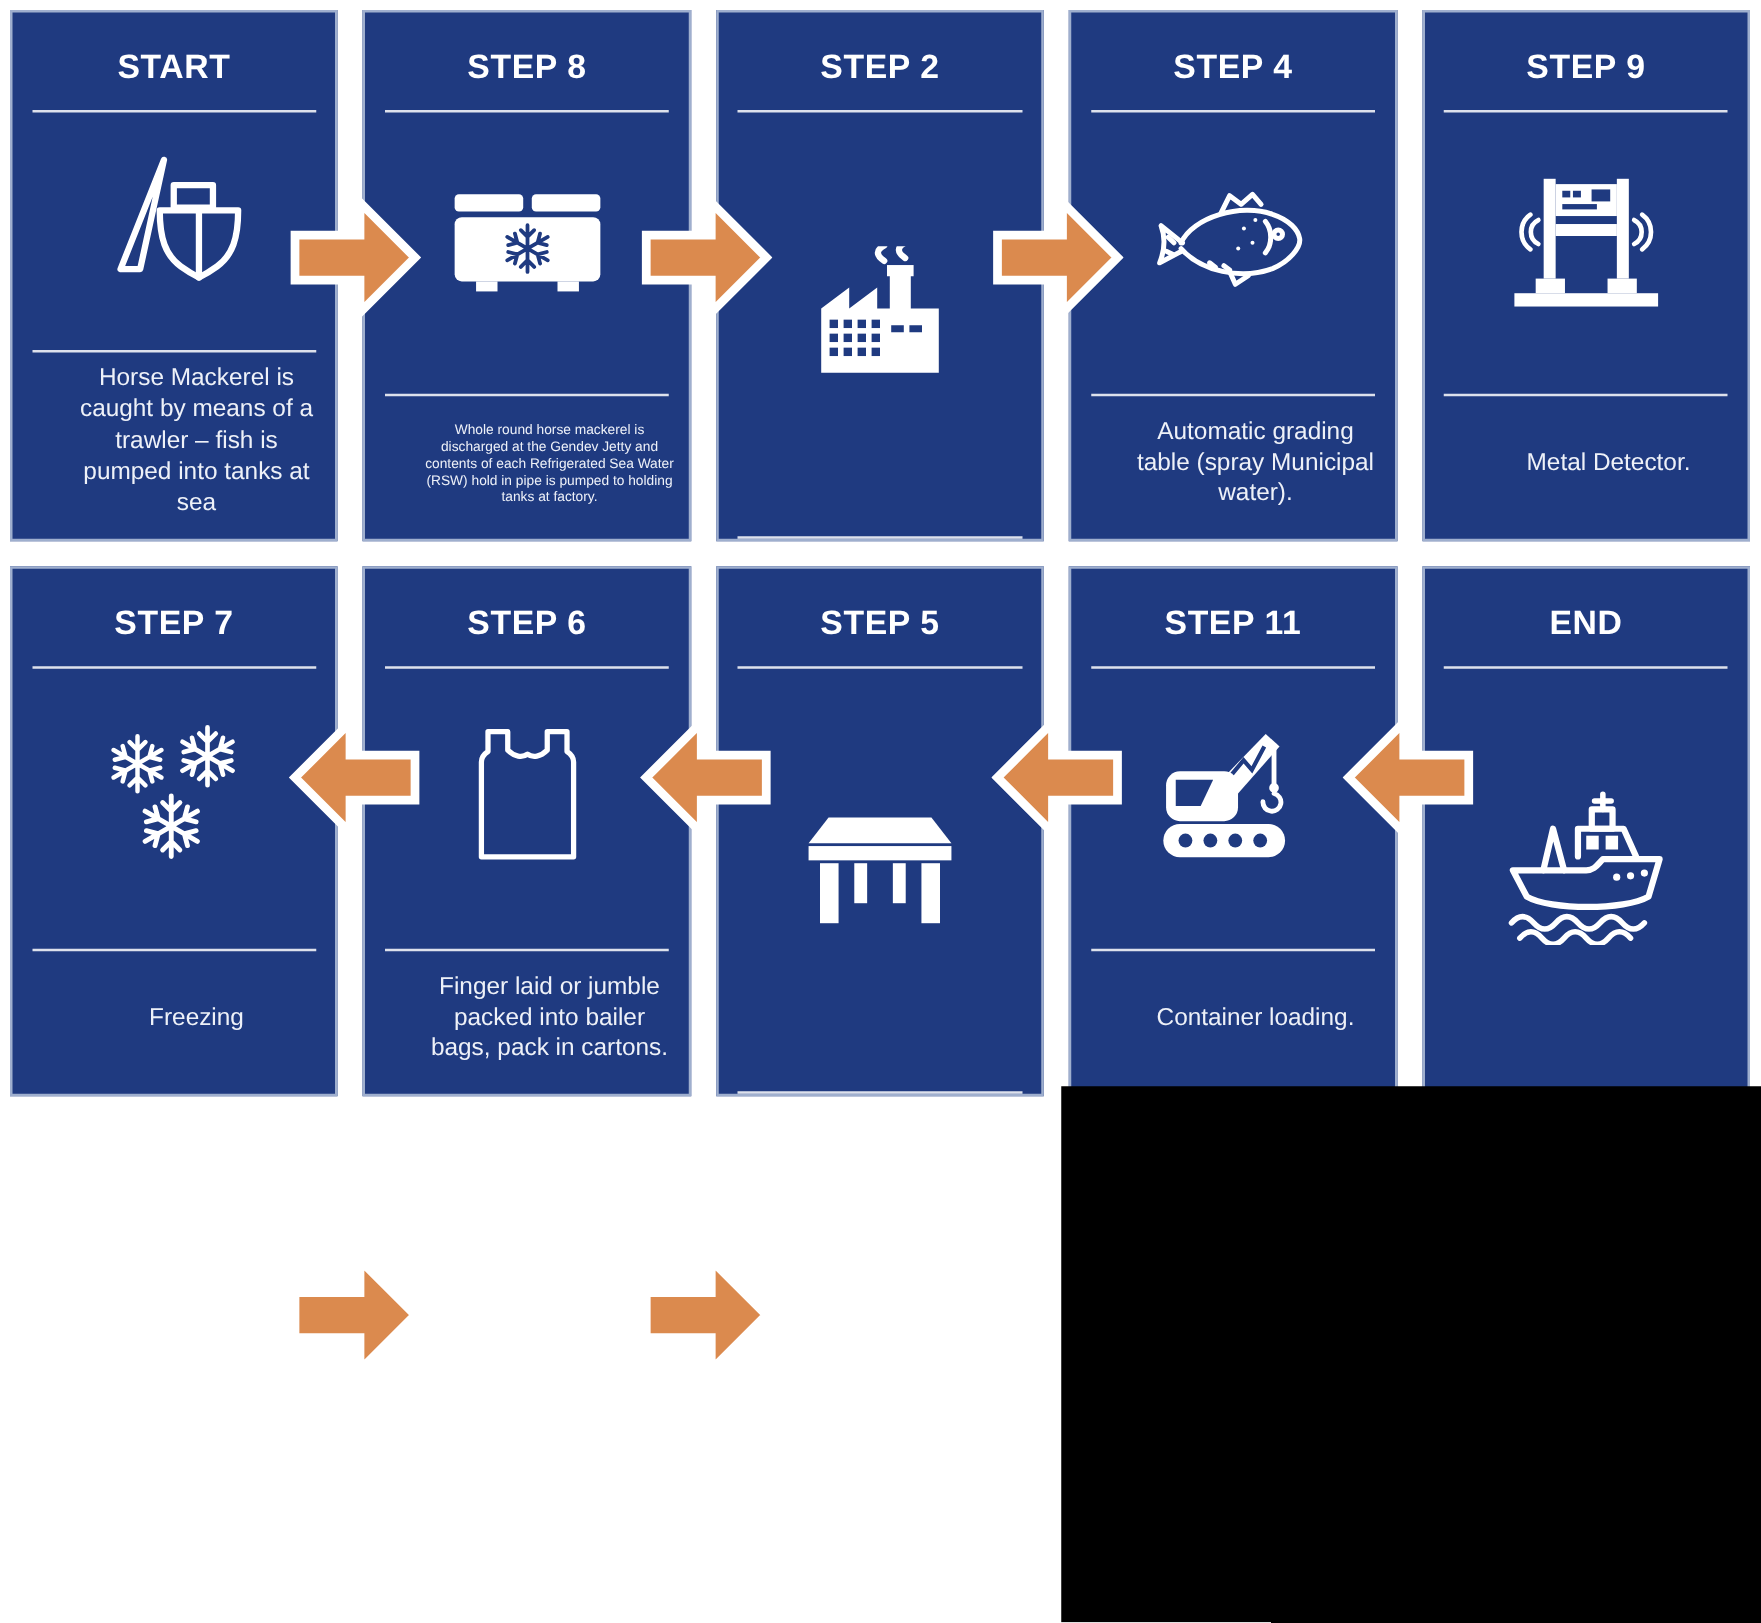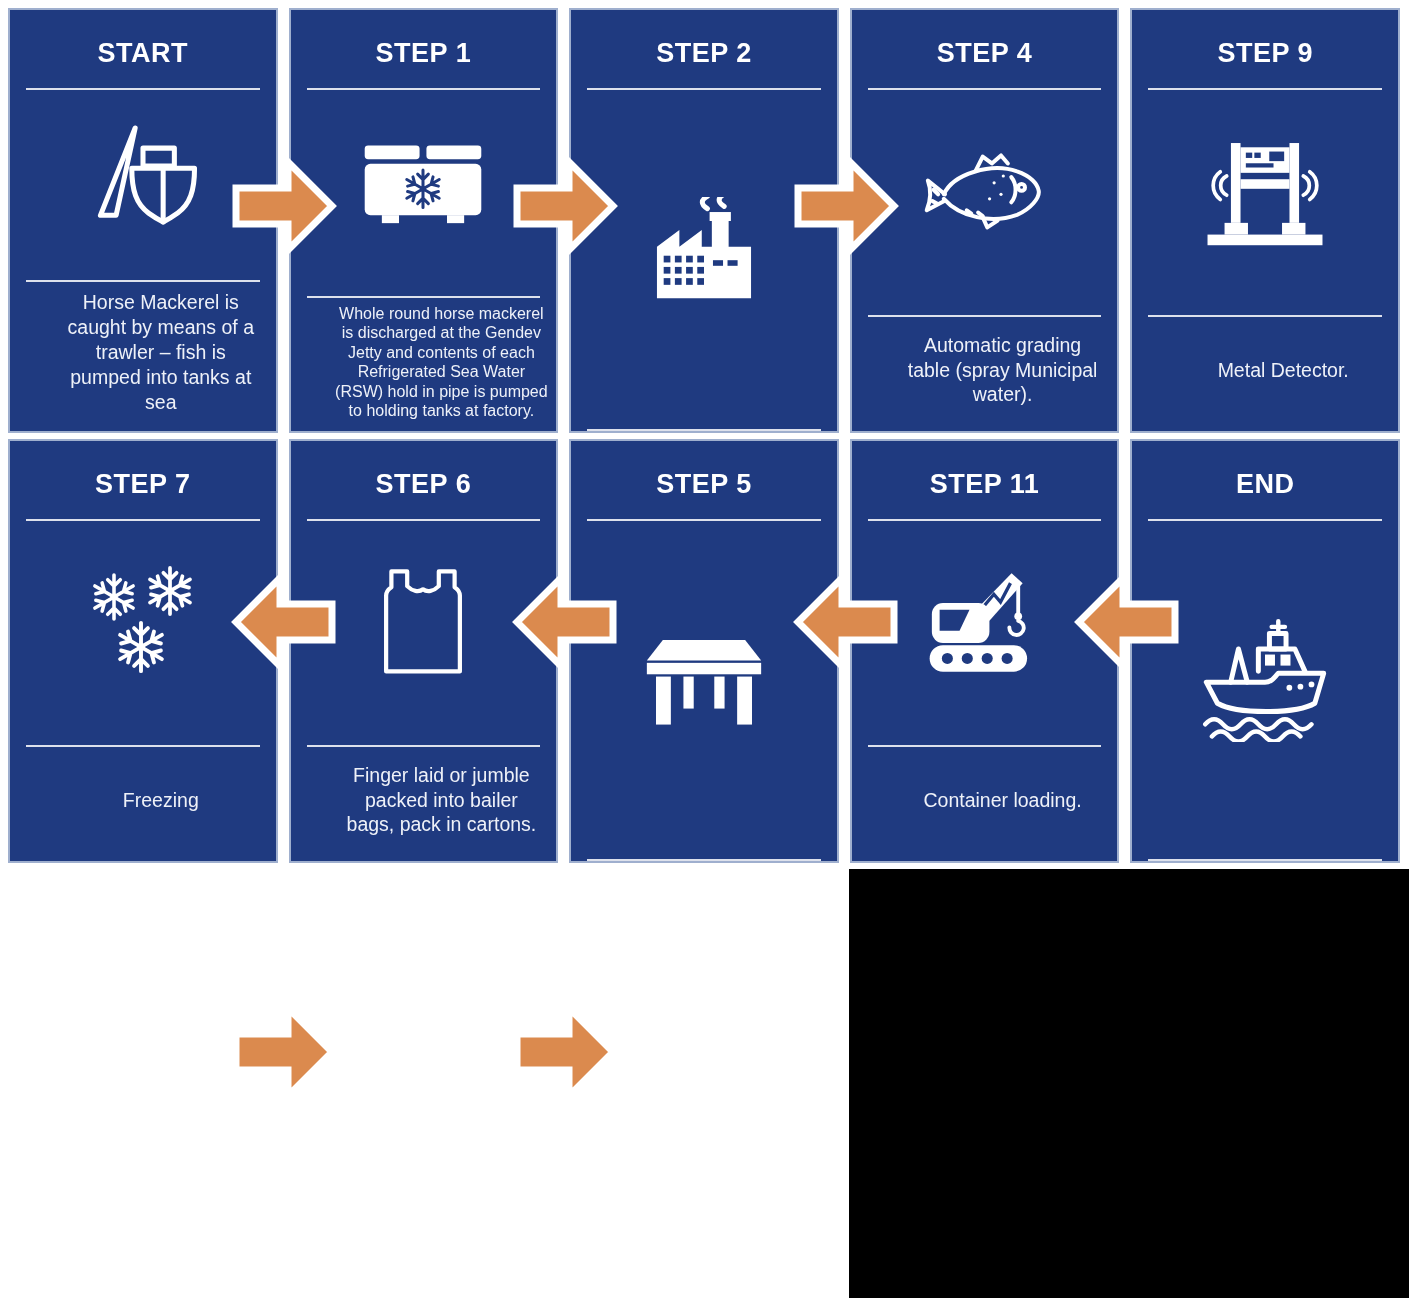--- a/index.html
+++ b/index.html
@@ -10,40 +10,40 @@
   html,body{margin:0;padding:0;background:#fff;}
   .page{
     position:relative;width:1409px;height:1298px;background:#fff;overflow:hidden;
     font-family:"Liberation Sans", sans-serif;
   }
   .grid{
     position:absolute;left:0;top:0;width:1409px;height:1298px;box-sizing:border-box;
     padding:8px 9px 9px 8px;
     display:grid;grid-template-columns:repeat(5,1fr);
     grid-template-rows:425px 424px 420px;
-    column-gap:11px;row-gap:6px;
+    column-gap:11px;row-gap:6px;gap:20px;
   }
   .card{
     background:var(--blue);
     border:2px solid #9fafce;
     box-sizing:border-box;
     display:flex;flex-direction:column;color:#fff;
   }
   .card-title{
     margin-top:30px;text-align:center;font-weight:bold;font-size:27px;line-height:1;
     letter-spacing:.5px;color:#fff;
   }
   .hr{width:88%;height:2px;background:var(--line);margin:21px auto 0;flex:none;}
   .icon-area{flex:1;display:flex;align-items:center;justify-content:center;overflow:hidden;}
   .desc{
     min-height:114px;box-sizing:border-box;flex:none;
     display:flex;align-items:center;justify-content:center;text-align:center;
     font-size:19.5px;line-height:1.28;color:#eef1f8;padding:8px 16px 16px;margin-left:36px;
   }
-  .desc.small{font-size:16px;line-height:1.22;padding:6px 8px 10px;}
+  .desc.small{font-size:11px;line-height:1.22;padding:6px 8px 10px;}
   .arrow{position:absolute;width:106px;height:112px;z-index:5;}
   .arrow.left{transform:scaleX(-1);}
   .black-filler{position:absolute;left:849px;top:869px;right:0;bottom:0;background:#000;}
   svg{display:block;}
   .defs{position:absolute;width:0;height:0;overflow:hidden;}
 </style>
 </head>
 <body>
 
 <div class="page">
@@ -98,21 +98,21 @@
           <rect x="50" y="26" width="28" height="16"></rect>
           <path d="M40,44 H96 C96,64 92,76 81,84 C74,89 68,92 68,92 C68,92 62,89 55,84 C44,76 40,64 40,44 Z"></path>
           <path d="M68,44 V92"></path>
         </svg>
       </div>
       <div class="hr"></div>
       <div class="desc">Horse Mackerel is caught by means of a trawler – fish is pumped into tanks at sea</div>
     </div>
 
     <div class="card">
-      <div class="card-title">STEP 1</div>
+      <div class="card-title">STEP 8</div>
       <div class="hr"></div>
       <div class="icon-area">
         <svg width="128" height="96" viewBox="0 0 112 84">
             <use href="#freezer-box"></use>
           </svg>
       </div>
       <div class="hr"></div>
       <div class="desc small">Whole round horse mackerel is discharged at the Gendev Jetty and contents of each Refrigerated Sea Water (RSW) hold in pipe is pumped to holding tanks at factory.</div>
     </div>
 

